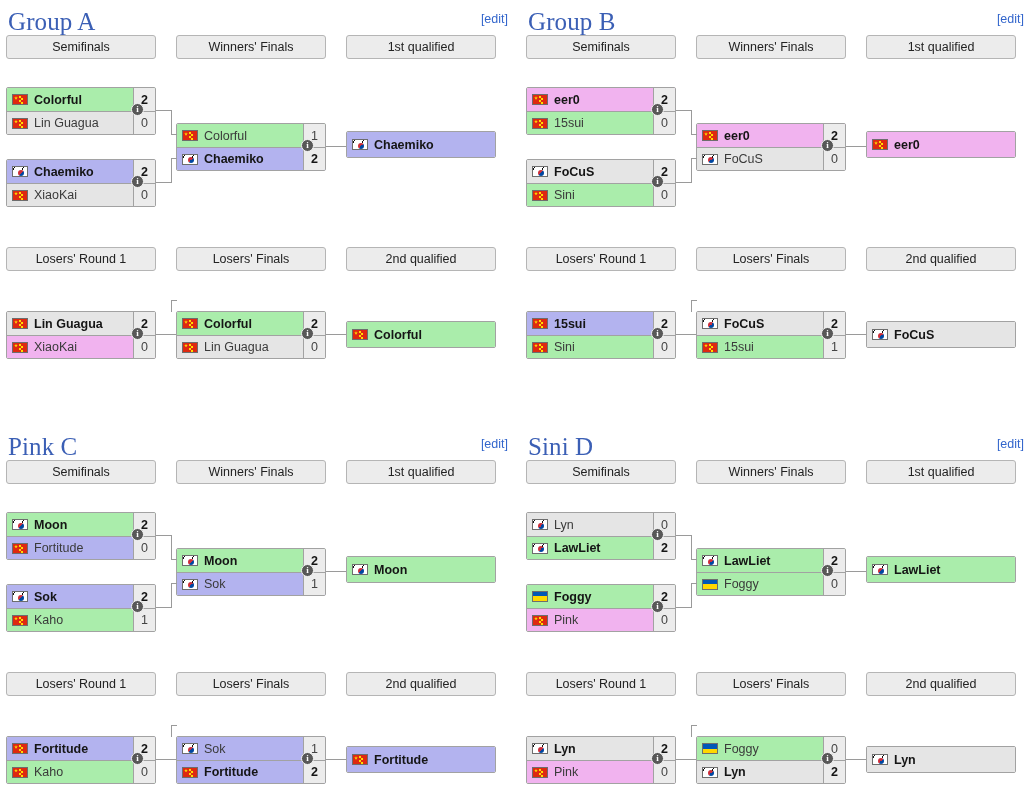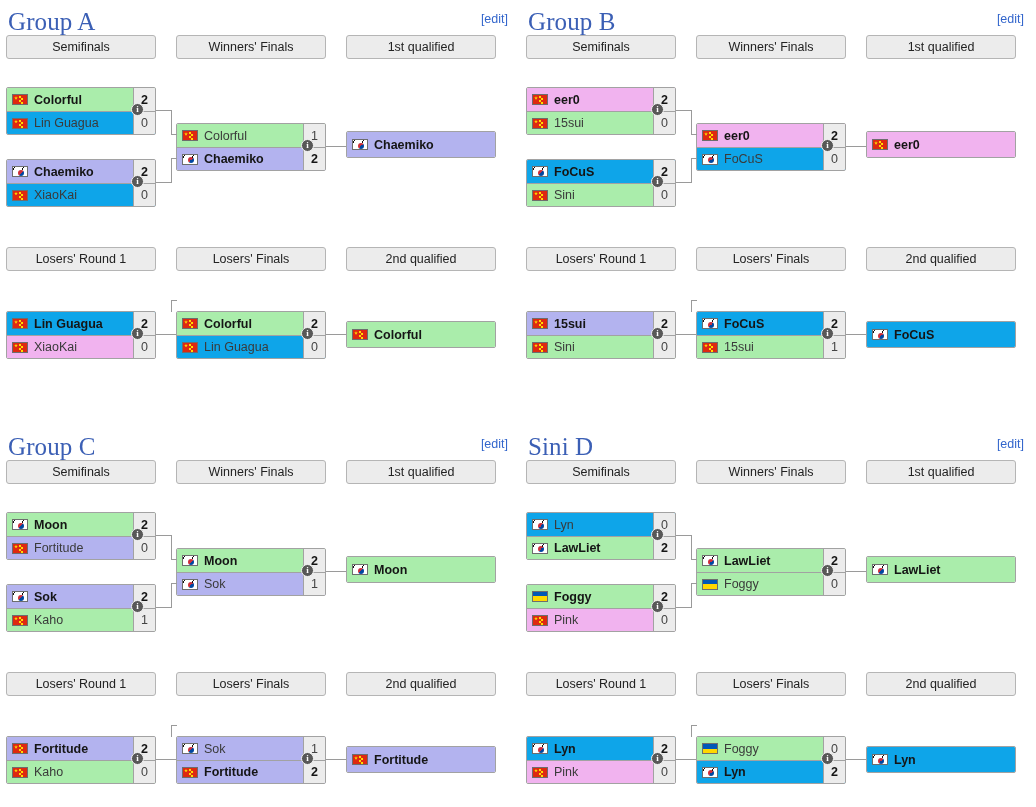--- a/index.html
+++ b/index.html
@@ -113,21 +113,21 @@
     color: #444;
   }
   .mscore.win { font-weight: bold; color: #151515; }
 
   
   .qual .mrow { height: 25px; }
   .qual .mname { font-weight: bold; }
 
   
   .c-green  { background: #aaedab; }
-  .c-red    { background: #0ea5e9; gap: 9px; }
+  .c-red    { background: #e5e5e5; gap: 9px; }
   .c-purple { background: #b3b3ef; }
   .c-pink   { background: #f1b3ef; }
 
   
   .flag {
     flex: 0 0 auto;
     width: 16px; height: 11px;
     border: 1px solid #6d6d6d;
     display: block;
     position: relative;
@@ -453,21 +453,21 @@
         </div>
         <div class="ln h" style="left:156px;top:334px;width:20px"></div>
         <div class="ln v" style="left:171px;top:300px;height:12px"></div>
         <div class="ln h" style="left:171px;top:300px;width:6px"></div>
         <div class="ln h" style="left:326px;top:334px;width:20px"></div>
         <span class="info" style="left:131px;top:327px">i</span>
         <span class="info" style="left:301px;top:327px">i</span>
       </div>
       <div class="group">
         <div class="group-head">
-          <span class="group-title">Group C</span>
+          <span class="group-title">Pink C</span>
           <a class="edit-link">[edit]</a>
         </div>
         <div class="round-row" style="top:35px">
           <div class="round-hdr col-a">Semifinals</div>
           <div class="round-hdr col-b">Winners' Finals</div>
           <div class="round-hdr col-c">1st qualified</div>
         </div>
         <div class="match" style="left:6px;top:87px;width:150px;">
           <div class="mrow c-green">
             <span class="mname win">

